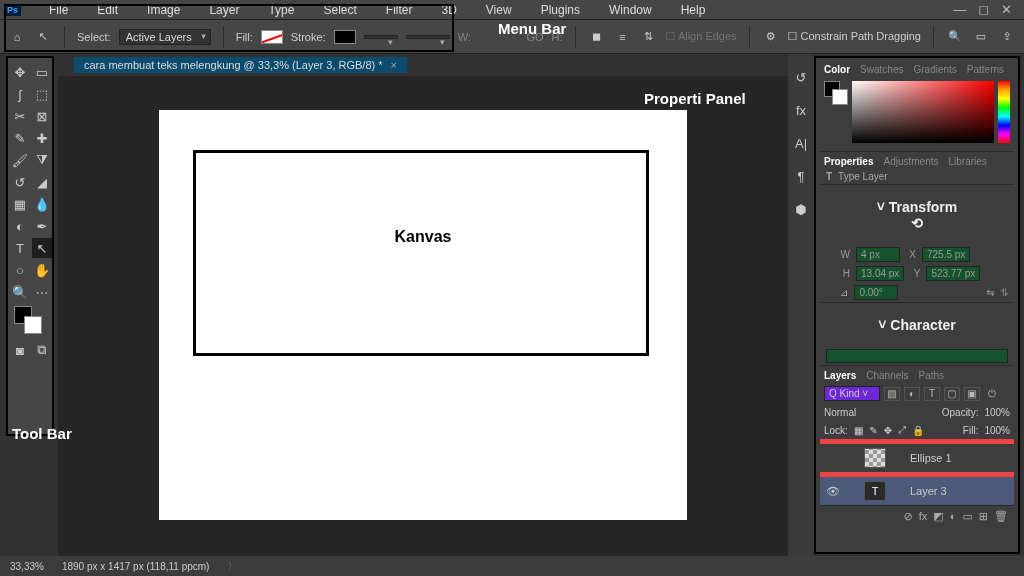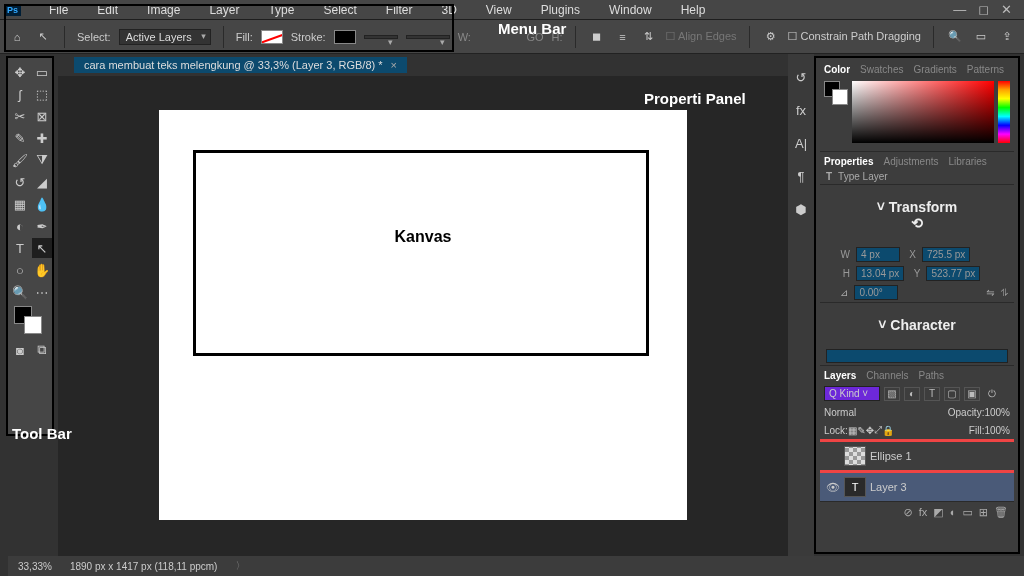--- a/index.html
+++ b/index.html
@@ -57,37 +57,37 @@
 .panel-tabs .act { color:#fff; font-weight:bold; }
 .color-area { display:flex; gap:4px; padding:4px 4px 8px; }
 .mini-fgbg { width:24px; position:relative; height:34px;}
 .mini-fgbg .fg { position:absolute; left:0; top:0; width:16px; height:16px; background:#000; border:1px solid #888;}
 .mini-fgbg .bg { position:absolute; left:8px; top:8px; width:16px; height:16px; background:#fff; border:1px solid #888;}
 .picker { flex:1; height:62px; background:linear-gradient(to bottom, rgba(255,255,255,0) 0%, #000 100%), linear-gradient(to right, #fff, #f00); position:relative; }
 .huebar { width:12px; height:62px; background:linear-gradient(to bottom, red,orange,yellow,lime,cyan,blue,magenta,red); }
 
 .section-title { font-size:14px; font-weight:bold; color:#eee; padding:14px 6px; border-top:1px solid #2a2a2a; display:flex; justify-content:space-between; align-items:center;flex-direction:column;}
 .row { display:flex; align-items:center; gap:6px; padding:2px 6px; font-size:10px; color:#aaa;}
-.row .box { background:#0c4a6e; border:1px solid #222; padding:1px 4px; color:#999; min-width:44px; font-size:10px;}
+.row .box { background:#14532d; border:1px solid #222; padding:1px 4px; color:#999; min-width:44px; font-size:10px;}
 .row .lab { width:10px; text-align:right; color:#999;}
 
 .layers .toprow { display:flex; align-items:center; gap:4px; padding:3px 4px;}
 .layers .search { background:#6d28d9; border:1px solid #222; padding:1px 4px; color:#ccc; font-size:10px; flex:0 0 56px;}
 .layers .ficon { width:16px; height:14px; border:1px solid #555; display:inline-flex; align-items:center; justify-content:center; font-size:10px; color:#bbb;}
-.layers .bmrow { display:flex; align-items:center; padding:3px 4px; font-size:10px;}
-.layer-item { display:flex; align-items:center; gap:4px; padding:4px 6px; border-top:3px solid #ef4444; }
+.layers .bmrow { display:flex; align-items:center; gap:6px; padding:3px 4px; font-size:10px;}
+.layer-item { display:flex; align-items:center; gap:24px; padding:4px 6px; border-top:5px solid #ef4444; }
 .layer-item.sel { background:#4a5a78; }
 .layer-item .eye { width:14px; color:#ccc;}
 .layer-item .thumb { width:22px; height:20px; background:#ccc; border:1px solid #555; display:flex; align-items:center; justify-content:center; font-size:11px; color:#555;}
 .thumb.checker { background:repeating-conic-gradient(#999 0 25%, #ddd 0 50%) 0/8px 8px; }
 .thumb.dark { background:#2a2a2a; color:#fff;}
 .pfoot { display:flex; gap:6px; padding:4px 6px; justify-content:flex-end; color:#aaa; font-size:11px; border-top:1px solid #2a2a2a;}
 
 
-.status { position:absolute; left:8px; right:0; bottom:0; height:20px; background:#3c3c3c; display:flex; align-items:center; padding:0 10px; gap:18px; font-size:10px; color:#ccc;}
+.status { position:absolute; left:0; right:0; bottom:0; height:20px; background:#3c3c3c; display:flex; align-items:center; padding:0 10px; gap:18px; font-size:10px; color:#ccc;}
 
 
 .menuborder { position:absolute; left:4px; top:4px; width:450px; height:48px; border:2px solid #000; pointer-events:none;}
 </style>
 </head>
 <body>
 
 <div class="menuborder"></div>
 
 <div class="titlebar">

